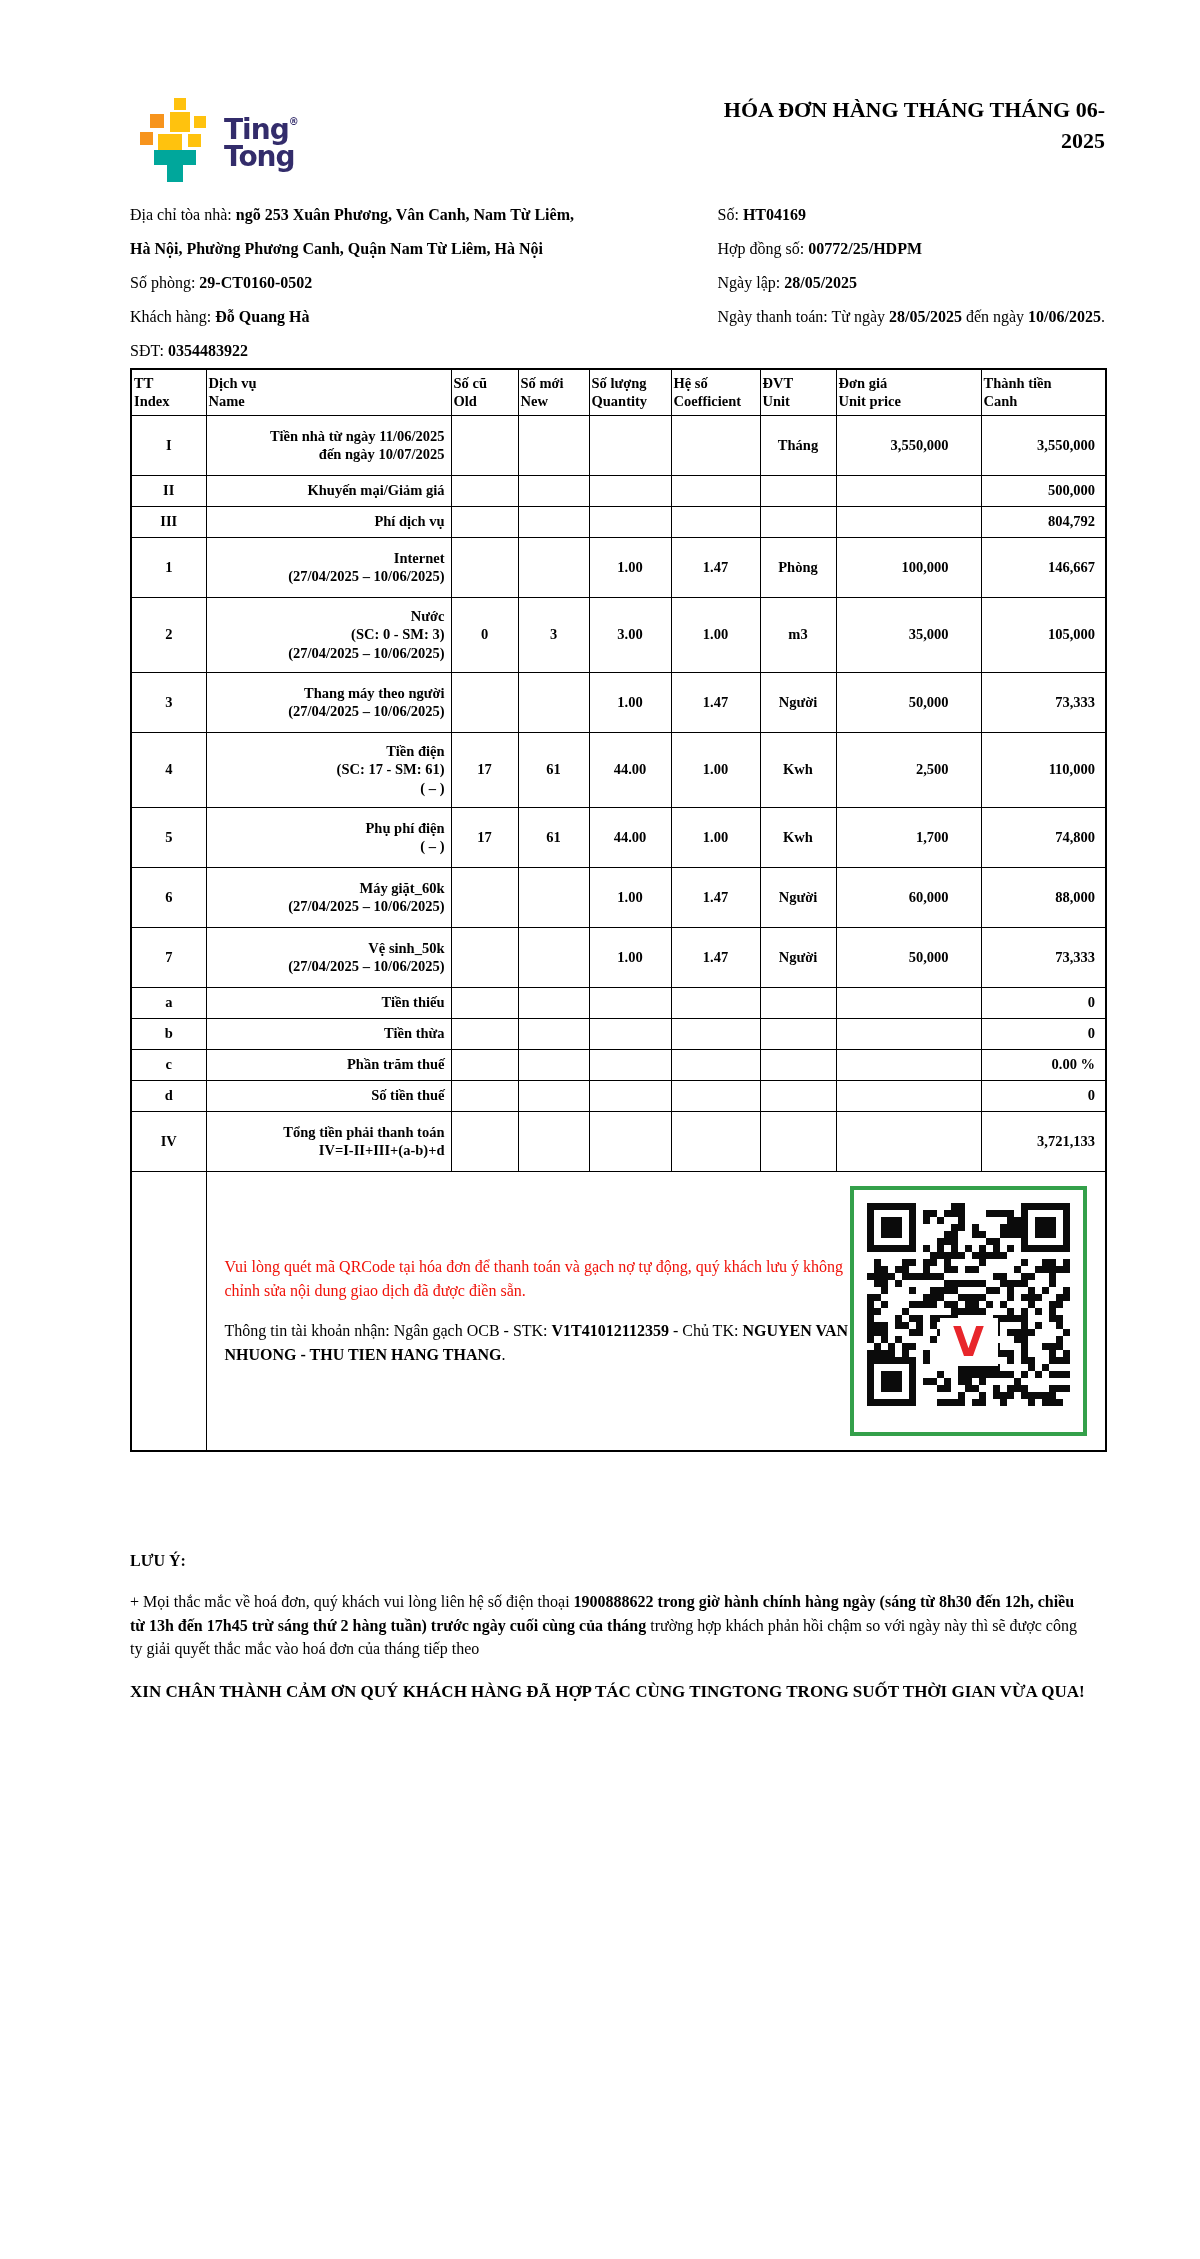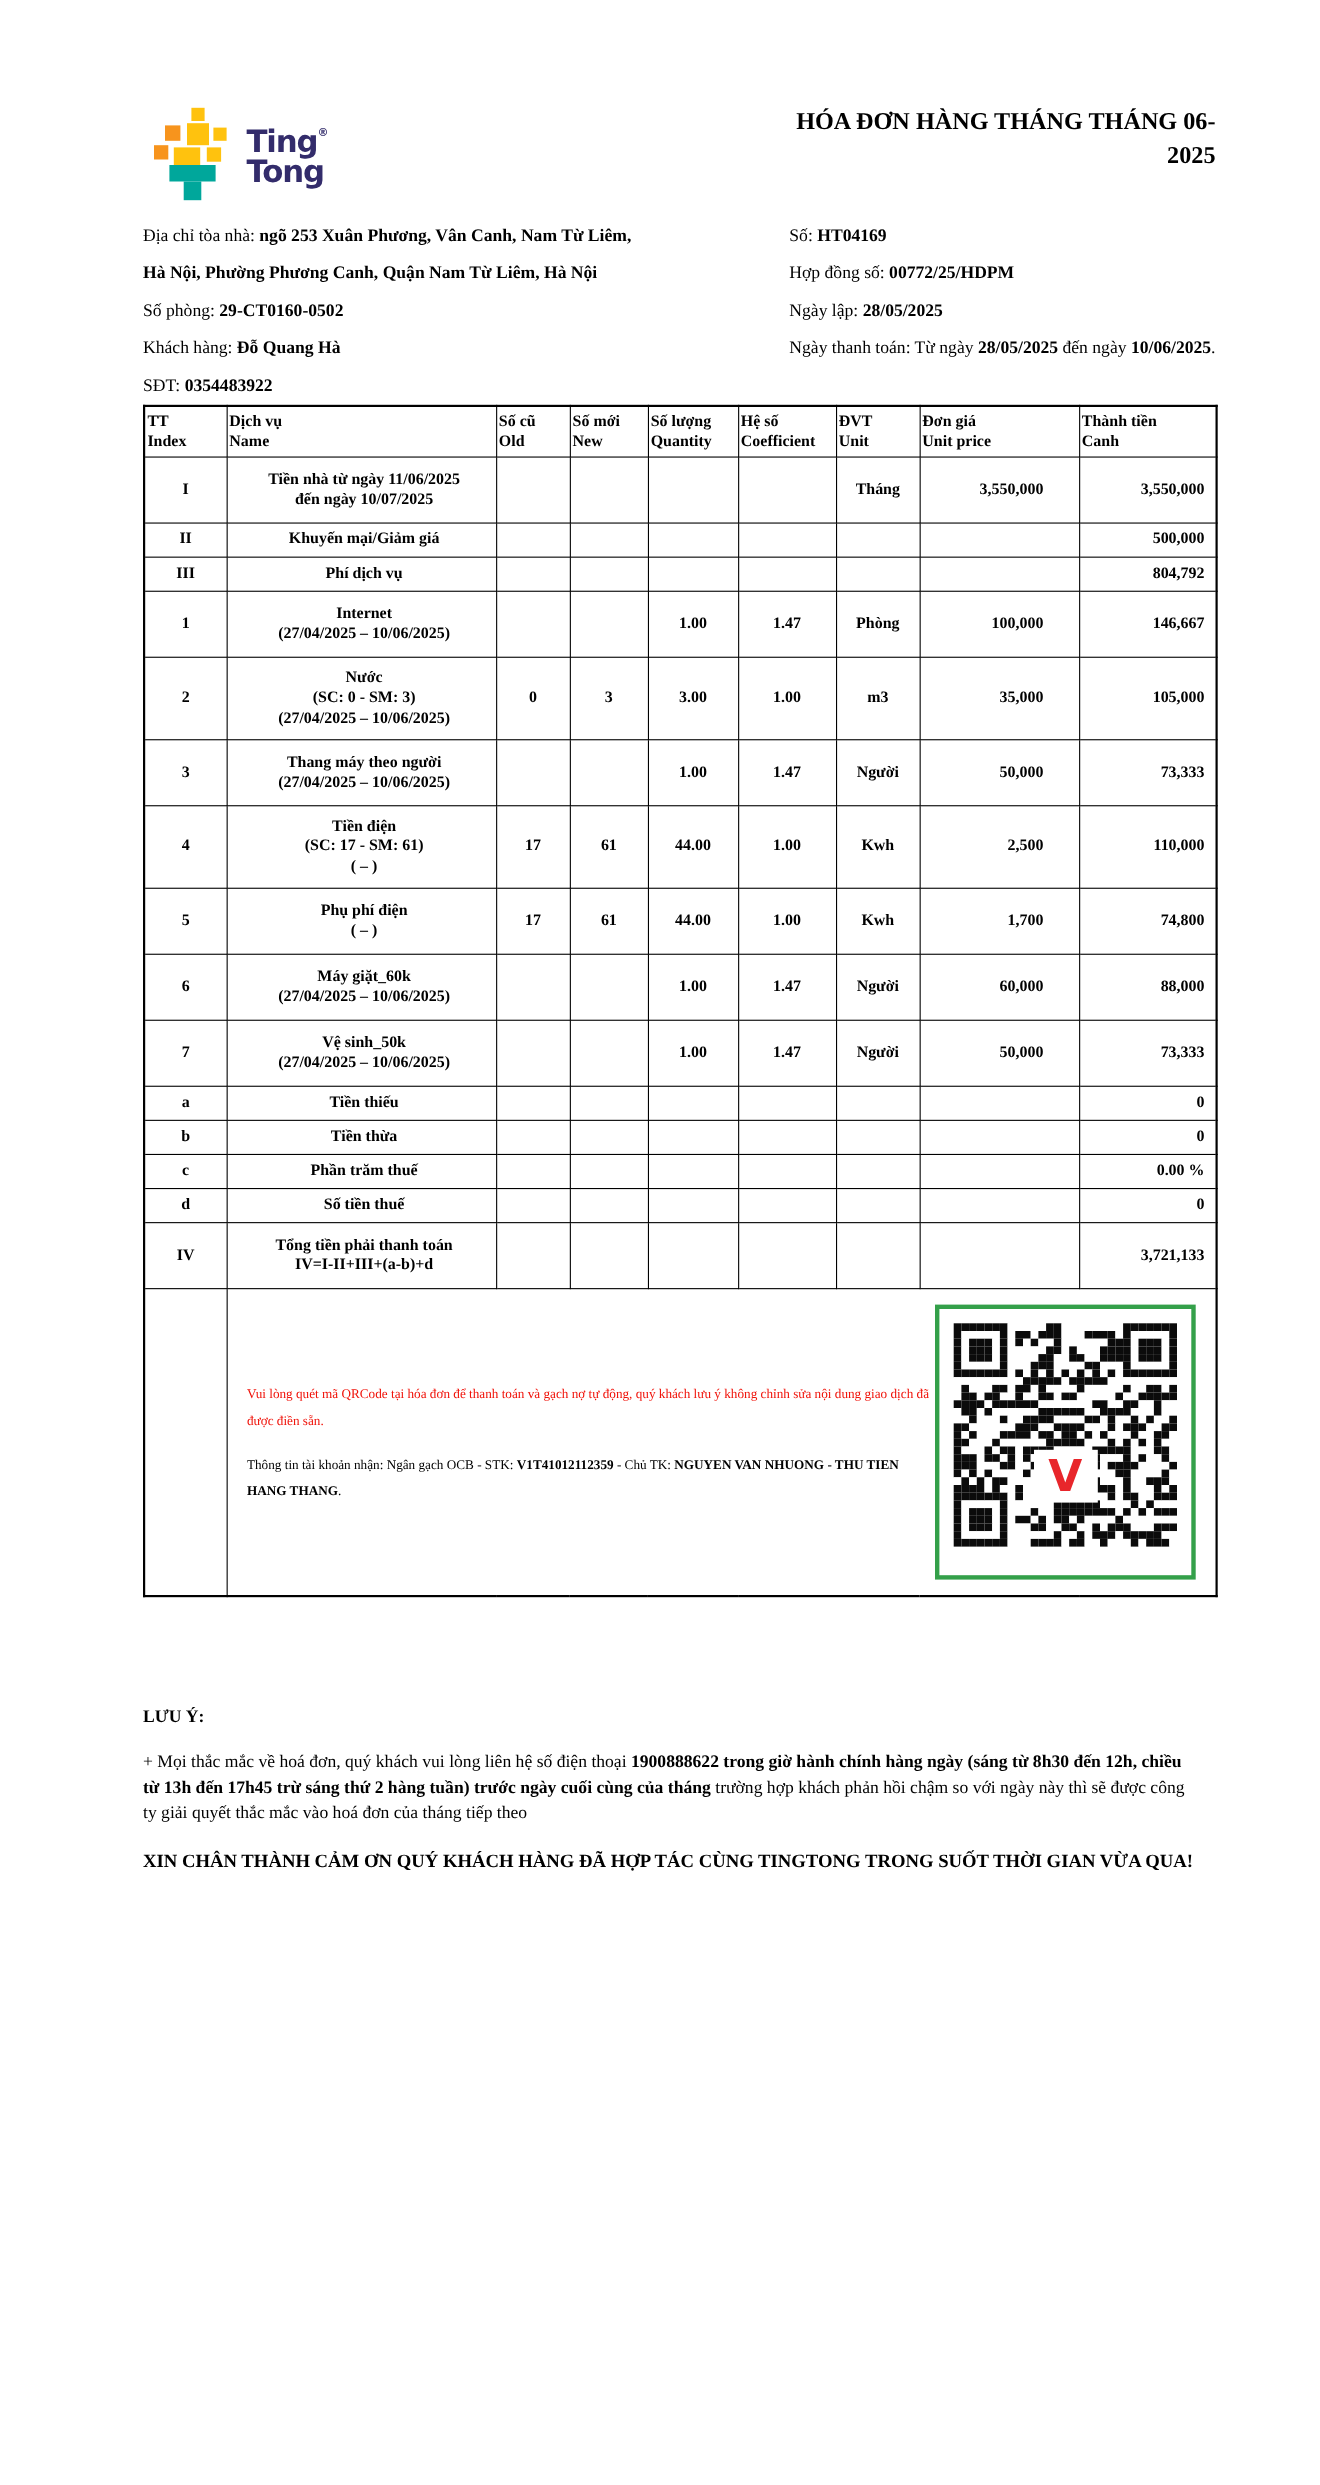--- a/index.html
+++ b/index.html
@@ -35,35 +35,35 @@
   .info-right{position:absolute;right:0;top:0;text-align:left}
   .iline{height:34px;line-height:34px;white-space:nowrap}
   .seg-b{font-weight:bold}
 
   
   table{position:absolute;top:368px;left:130px;width:975px;border-collapse:collapse;
         table-layout:fixed;font-size:14.5px;border:2px solid #000}
   th,td{border:1px solid #000;padding:4px 6px;vertical-align:middle;box-sizing:border-box}
   th{font-size:14.5px;font-weight:bold;text-align:left;line-height:18px;padding:4px 2px}
   td{font-weight:bold}
-  td.c-name{text-align:center;padding-left:11px}
+  td.c-name{text-align:right;padding-left:11px}
   td.c-name div{line-height:18.5px}
   .c-tt,.c-old,.c-new,.c-qty,.c-coef,.c-unit{text-align:center}
   .c-price{text-align:right;padding-right:32px}
   .c-total{text-align:right;padding-right:10px}
 
   .words-row{height:33px}
   .words-cell{padding-left:90px;font-size:15px;font-weight:normal}
   .words-label{font-style:italic}
   .words-value{font-style:italic;font-weight:bold}
 
   .qr-row{height:280px}
   .qr-cell{padding:10px 18px;font-weight:normal}
   .qr-flex{display:flex;justify-content:space-between;align-items:center}
-  .qr-text{width:635px;font-size:12px}
+  .qr-text{width:635px;font-size:16px}
   .red-note{color:var(--accent_red);margin:0 0 16px;line-height:24px}
   .account{margin:0;line-height:24px}
 
   .qr-frame{position:relative;width:237px;height:250px;border:4px solid var(--qr_border_green);
             background:#fff;box-sizing:border-box;flex:none}
   .qr-grid{position:absolute;left:13px;top:13px;display:grid;
            grid-template-columns:repeat(29,7px);grid-auto-rows:7px}
   .qr-grid i{display:block;background:#fff}
   .qr-grid i.k{background:#0b0b0b}
   .qr-logo{position:absolute;left:50%;top:63%;transform:translate(-50%,-50%);

